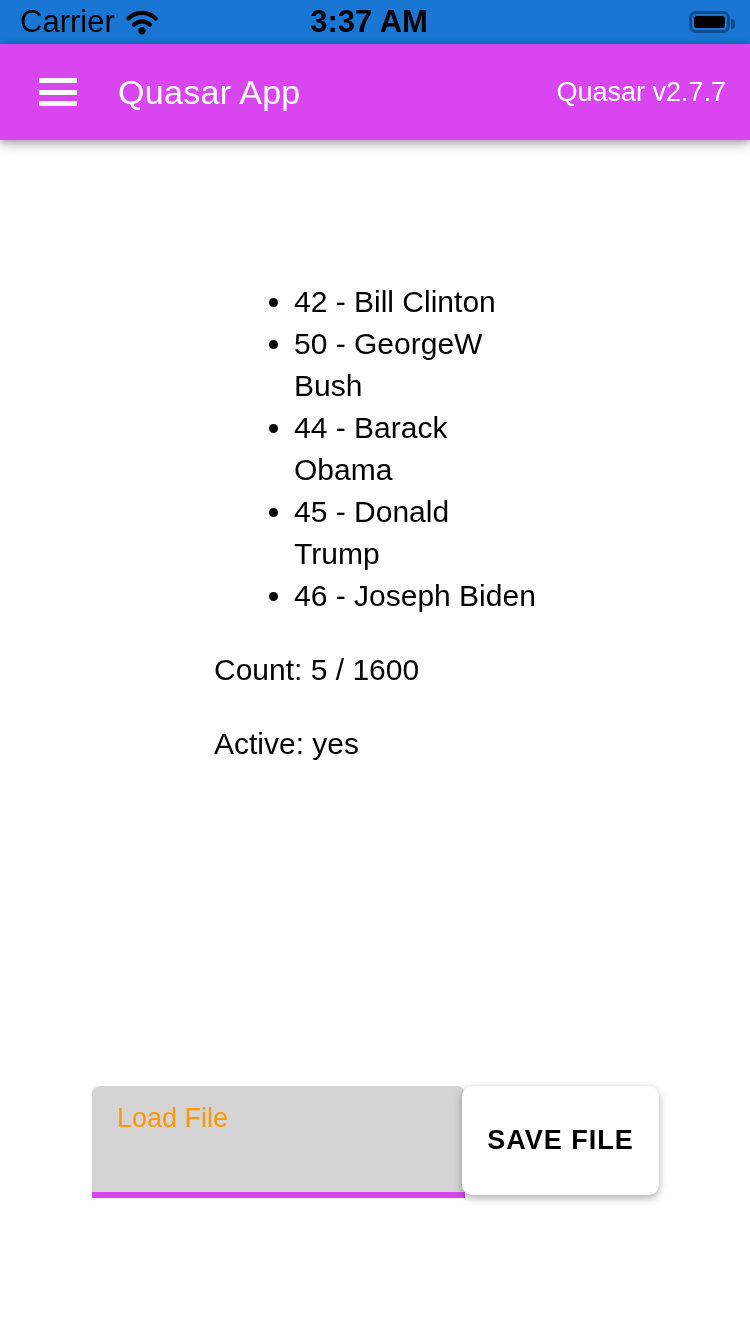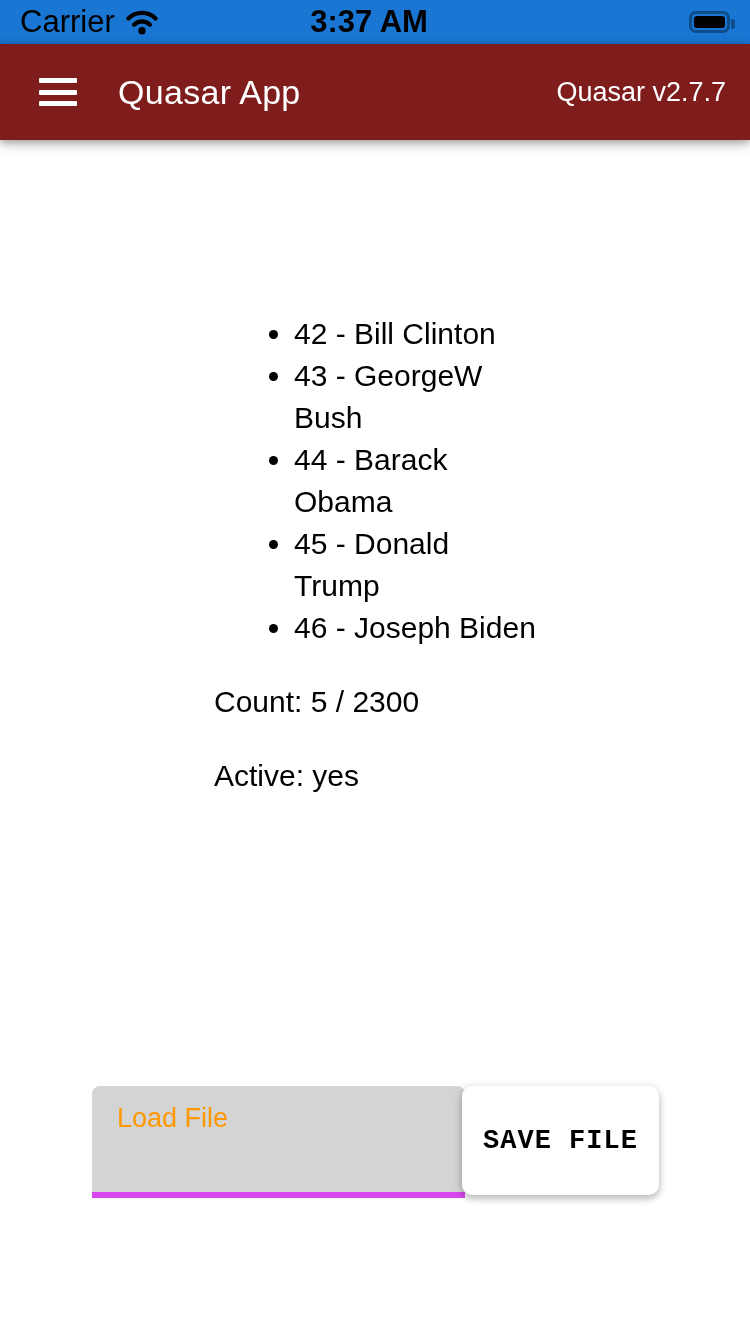--- a/index.html
+++ b/index.html
@@ -56,21 +56,21 @@
     right: -8px; top: 5px;
     width: 4px; height: 10px;
     background: #0d4d8c;
     border-radius: 0 3px 3px 0;
   }
 
   
   .app-header {
     position: relative;
     height: 96px;
-    background: #7f1d1d;
+    background: #d946ef;
     color: #fff;
     display: flex;
     align-items: center;
     padding: 0 24px 0 39px;
     box-shadow: 0 2px 8px rgba(0,0,0,0.32), 0 5px 14px rgba(0,0,0,0.14);
     z-index: 5;
   }
   .menu-btn {
     background: none;
     border: none;
@@ -102,21 +102,20 @@
 
   
   .content {
     width: 322px;
     margin: 0 auto;
     padding-top: 141px;
     font-size: 30px;
     line-height: 42px;
   }
   .todo-list {
-    margin-top: 32px;
     padding-left: 80px;
     list-style-type: disc;
   }
   .todo-list li { cursor: pointer; }
   .para { margin-top: 32px; }
 
   
   .file-field {
     position: absolute;
     left: 92px;
@@ -139,21 +138,21 @@
   .save-btn {
     position: absolute;
     left: 462px;
     top: 1086px;
     width: 197px;
     height: 109px;
     background: #ffffff;
     border: none;
     border-radius: 10px;
     box-shadow: 0 2px 10px rgba(0,0,0,0.2), 0 4px 6px rgba(0,0,0,0.14);
-    font-family: Liberation Mono, monospace;
+    font-family: Liberation Sans, sans-serif;
     font-size: 27px;
     font-weight: 700;
     letter-spacing: 1px;
     color: #000;
     cursor: pointer;
     z-index: 2;
   }
 </style>
 </head>
 <body>
@@ -183,27 +182,27 @@
       <span></span>
     </button>
     <div class="app-title">Quasar App</div>
     <div class="app-version">Quasar v2.7.7</div>
   </header>
 
   <main class="content">
 
     <ul class="todo-list">
       <li>42 - Bill Clinton</li>
-      <li>43 - GeorgeW Bush</li>
+      <li>50 - GeorgeW Bush</li>
       <li>44 - Barack Obama</li>
       <li>45 - Donald Trump</li>
       <li>46 - Joseph Biden</li>
     </ul>
 
-    <p class="para">Count: 5 / 2300</p>
+    <p class="para">Count: 5 / 1600</p>
     <p class="para">Active: yes</p>
   </main>
 
   <div class="file-field">
     <span class="file-field-label">Load File</span>
   </div>
   <button class="save-btn">SAVE FILE</button>
 
 </div>
 

